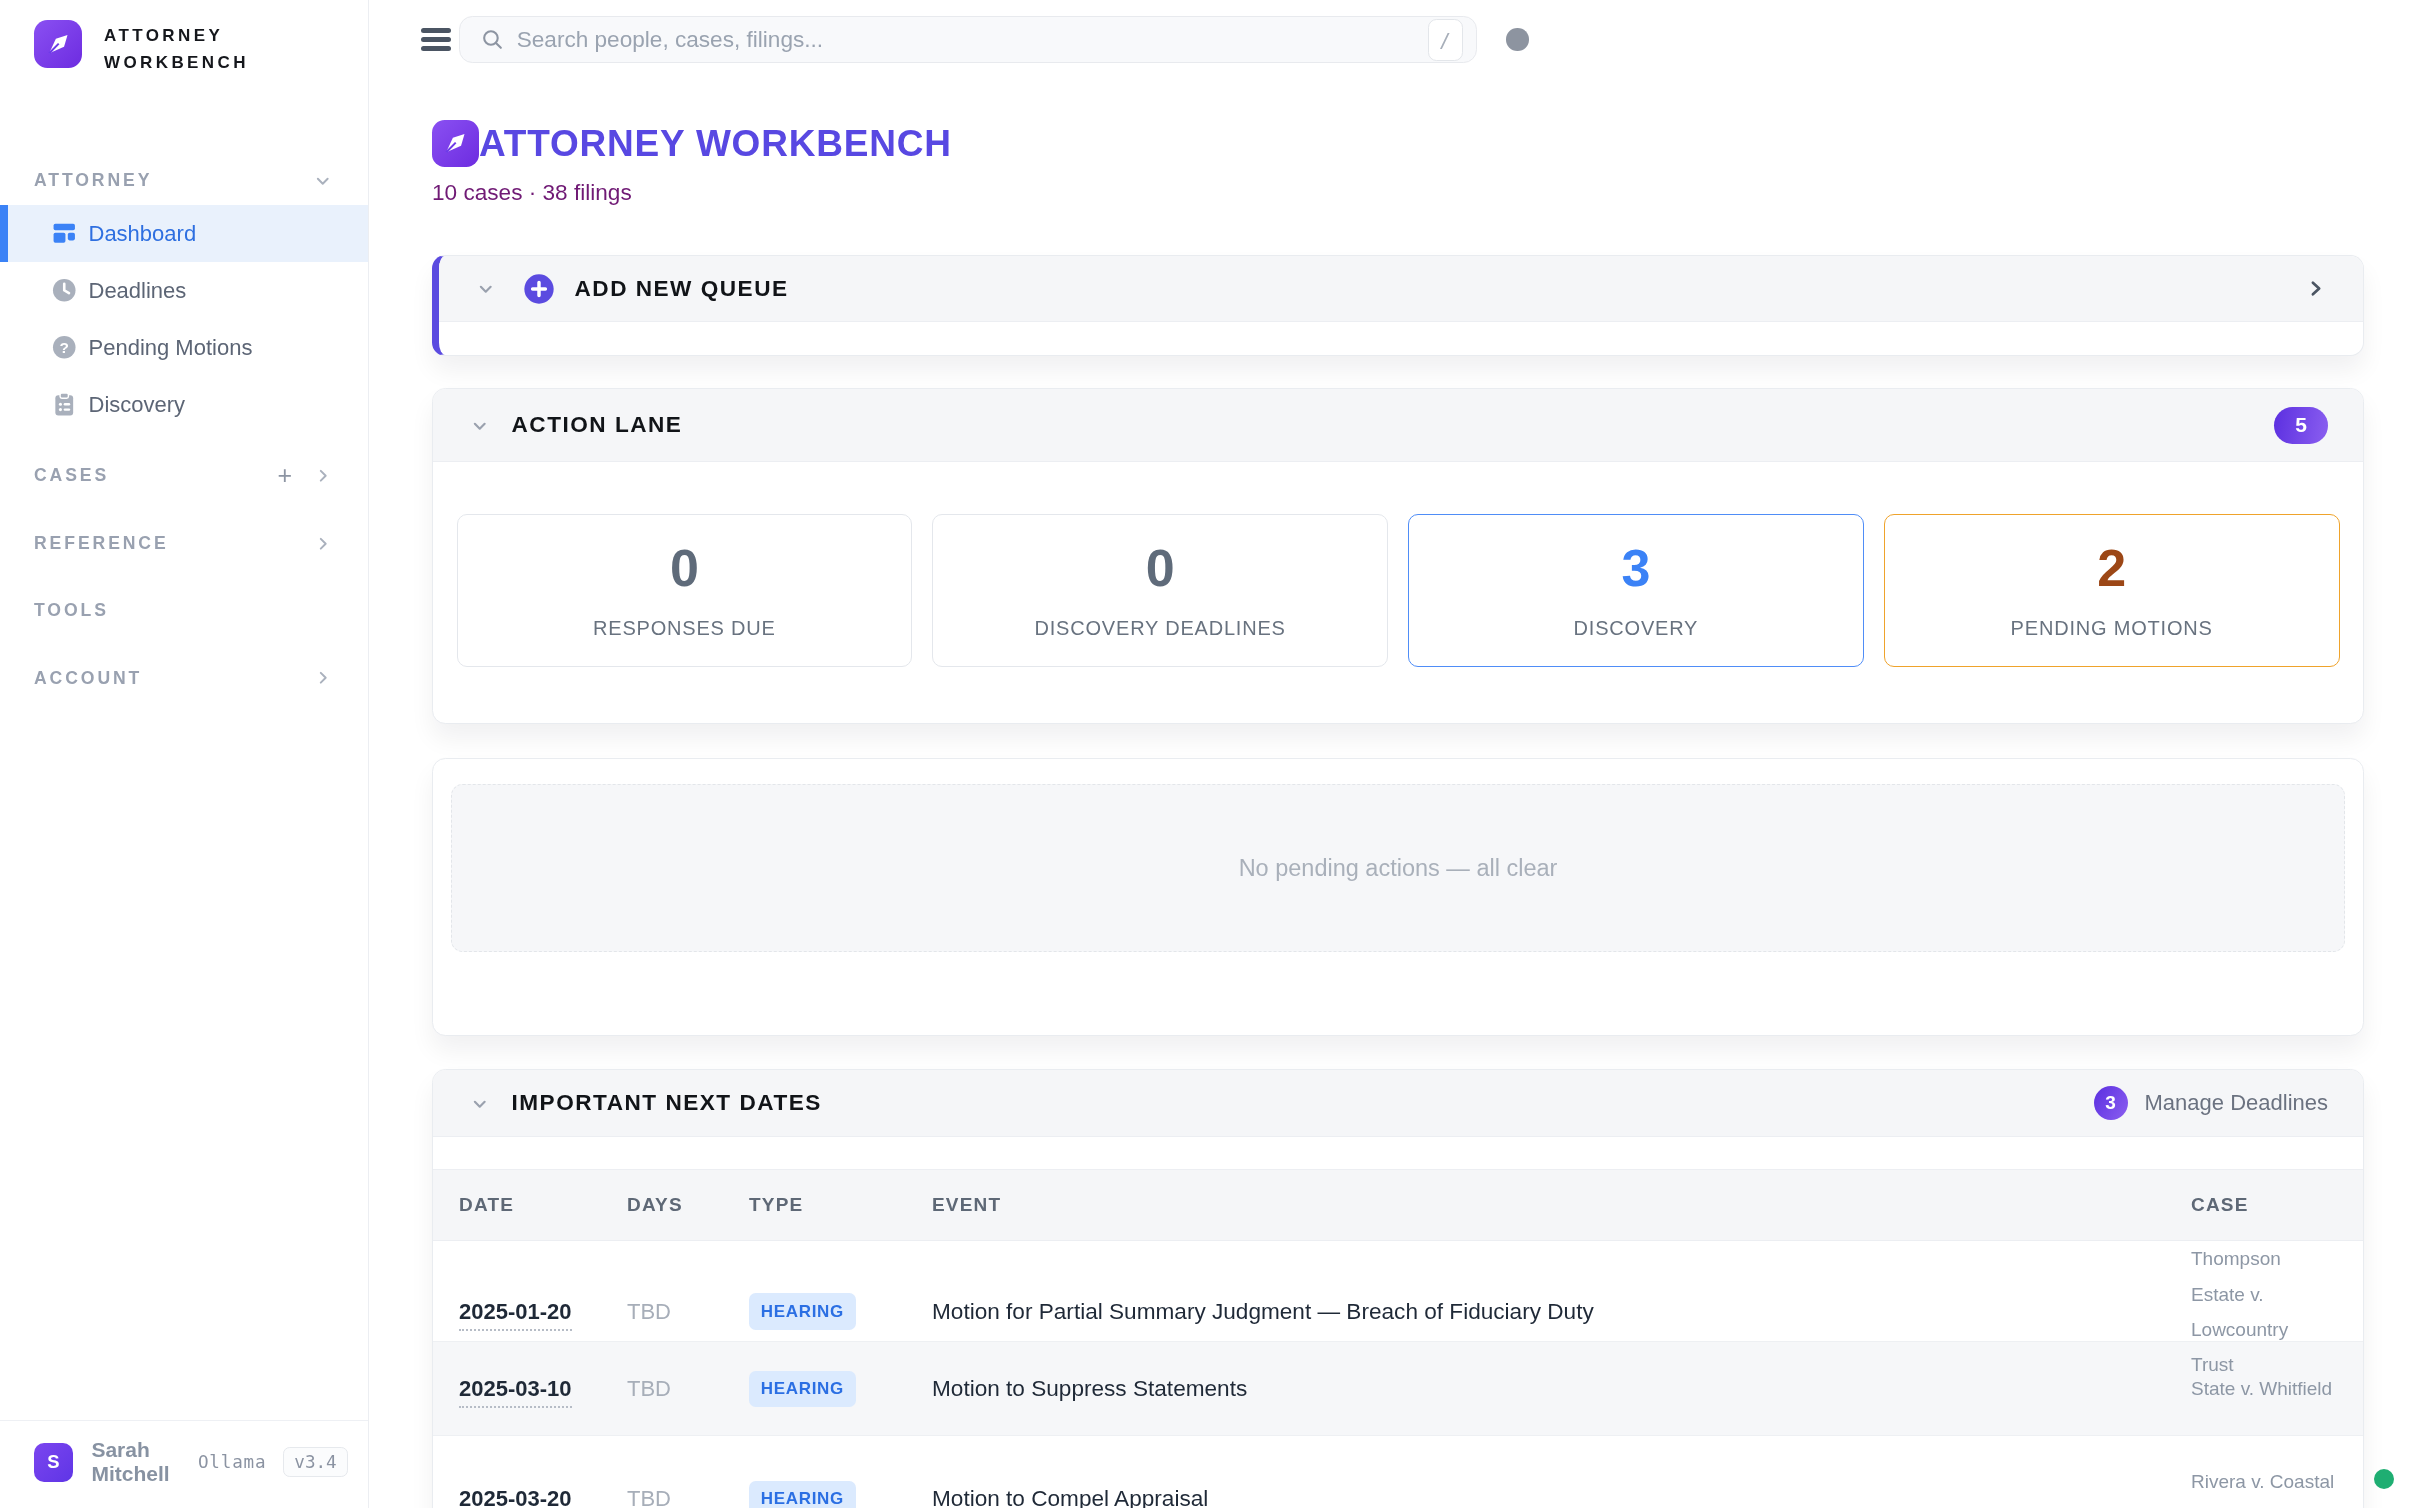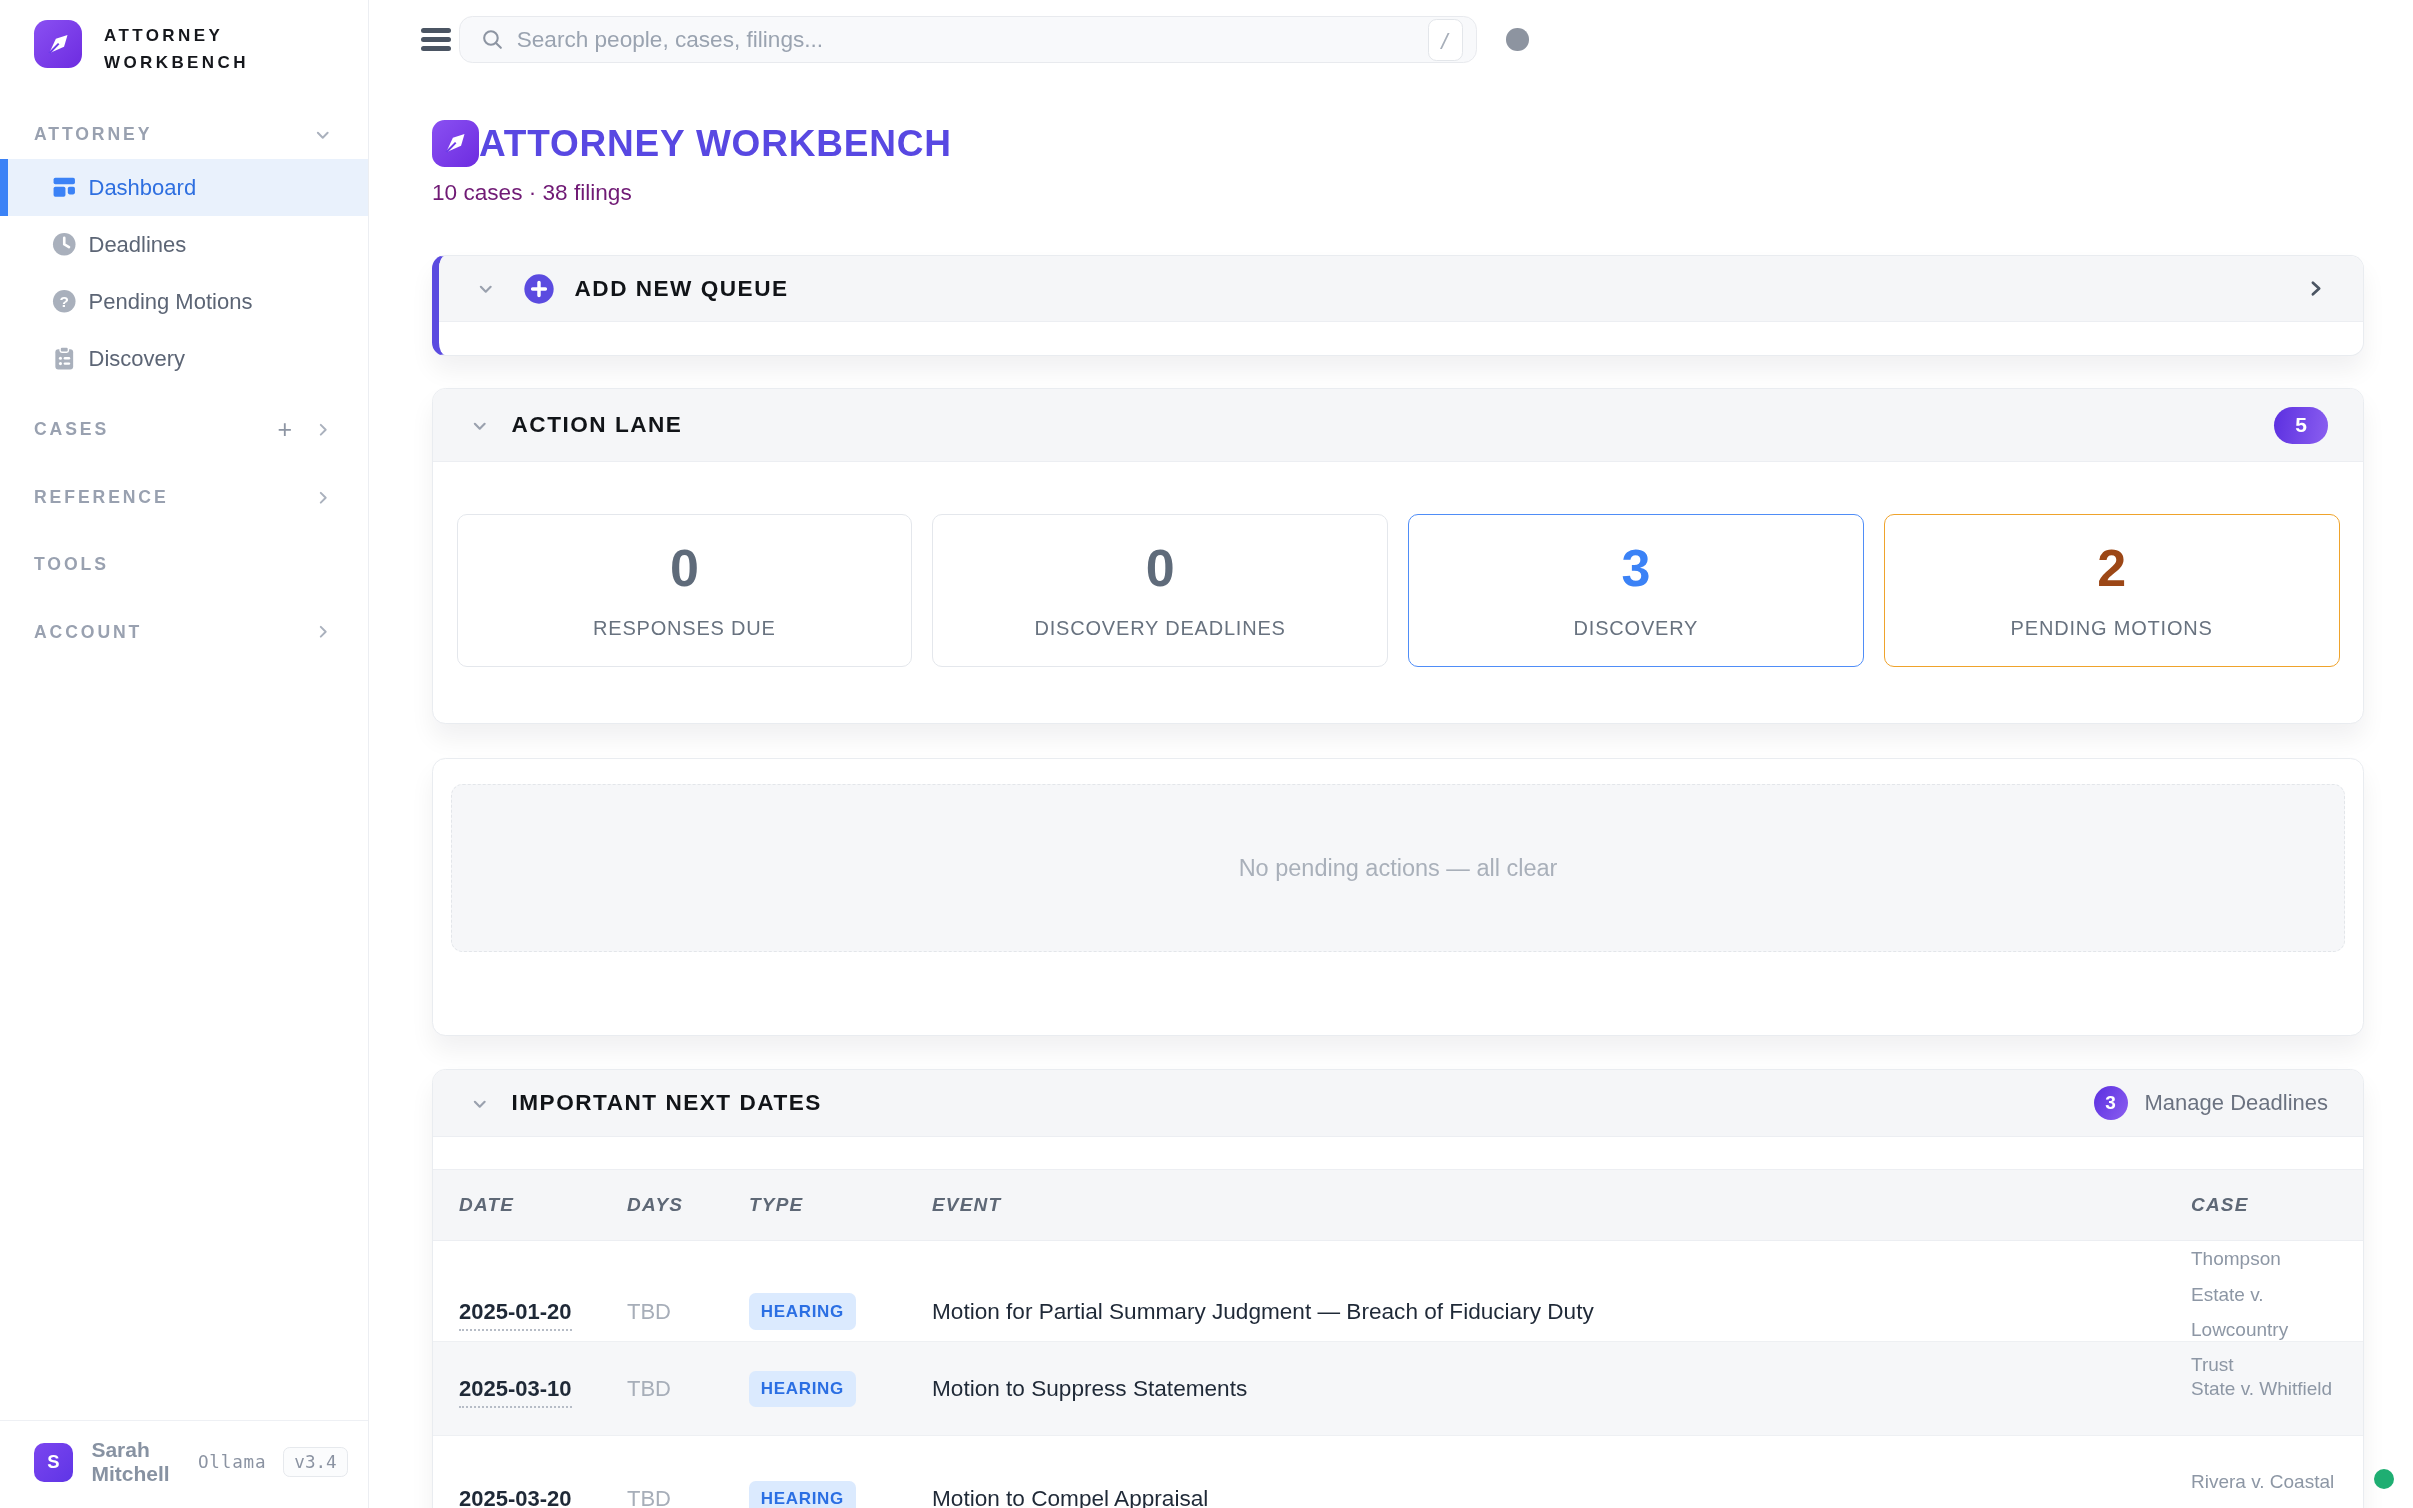--- a/index.html
+++ b/index.html
@@ -2,21 +2,21 @@
 <html style="font-size:13.4px"><head>
 <meta charset="utf-8">
 <style>
   * { margin:0; padding:0; box-sizing:border-box; }
   html,body { width:2413px; height:1508px; overflow:hidden; background:#fff;
     font-family:"Liberation Sans", sans-serif; }
   .app { display:flex; width:2413px; height:1508px; position:relative; }
 
   
   .sidebar { width:369px; min-width:369px; height:100%; background:#fff;
-    border-right:1.7px solid #eceef2; display:flex; flex-direction:column; }
+    border-right:1.7px solid #eceef2; display:flex; flex-direction:column;gap:46px; }
   .brand { display:flex; align-items:flex-start; padding:20px 30px 0 34px; }
   .logo { width:48px; height:48px; border-radius:13.4px;
     background:linear-gradient(135deg,#8a50f2 0%,#6d2ce0 100%);
     display:flex; align-items:center; justify-content:center; flex:none; }
   .brand-name { margin-left:22px; font-size:17px; font-weight:bold;
     letter-spacing:3.4px; line-height:1.55; color:#15171c; padding-top:3.4px; }
   .nav { margin-top:34px; }
   .section-row { display:flex; align-items:center; height:49px; padding:0 34px; }
   .section-row .spacer { flex:1; }
   .section-label { font-size:17.6px; font-weight:bold; color:#99a1b0; letter-spacing:2.9px; }
@@ -107,21 +107,21 @@
   .next-dates { margin-top:33px; height:520px; }
   .next-dates .card-header { height:67px; }
   .circle-badge { width:34px; height:34px; border-radius:50%;
     background:linear-gradient(120deg,#5b2fe0,#8b5ff0); color:#fff; font-size:19px; font-weight:bold;
     display:flex; align-items:center; justify-content:center; flex:none; }
   .manage-link { margin-left:17px; font-size:22px; color:#6b7280; cursor:pointer; }
   .table { margin-top:32px; }
   .trow { display:grid; grid-template-columns:168px 122px 183px 1259px 1fr;
     align-items:center; padding:0 28.5px 0 26px; }
   .thead { background:#f5f6f8; border-top:1.7px solid #eceef2; border-bottom:1.7px solid #eceef2;
-    height:72px;font-style:italic; }
+    height:72px; }
   .th { font-size:19px; font-weight:bold; color:#5e6876; letter-spacing:1.2px; }
   .tr { border-bottom:0.8px solid #eef0f3; }
   .tr.r0 { height:101px; }
   .tr.r1 { height:94px; background:#f6f7f9; }
   .tr.r2 { height:127px; }
   .td-date { font-size:22px; font-weight:bold; color:#1f2937; }
   .td-date span { border-bottom:2.5px dotted #b6bcc6; padding-bottom:5px; cursor:pointer; }
   .td-days { font-size:22px; color:#a7aeb9; }
   .badge-hearing { display:inline-block; background:#dbeafe; color:#2b6fe3; font-size:17px;
     font-weight:bold; letter-spacing:0.7px; border-radius:6.7px; padding:8.4px 11.7px; }

